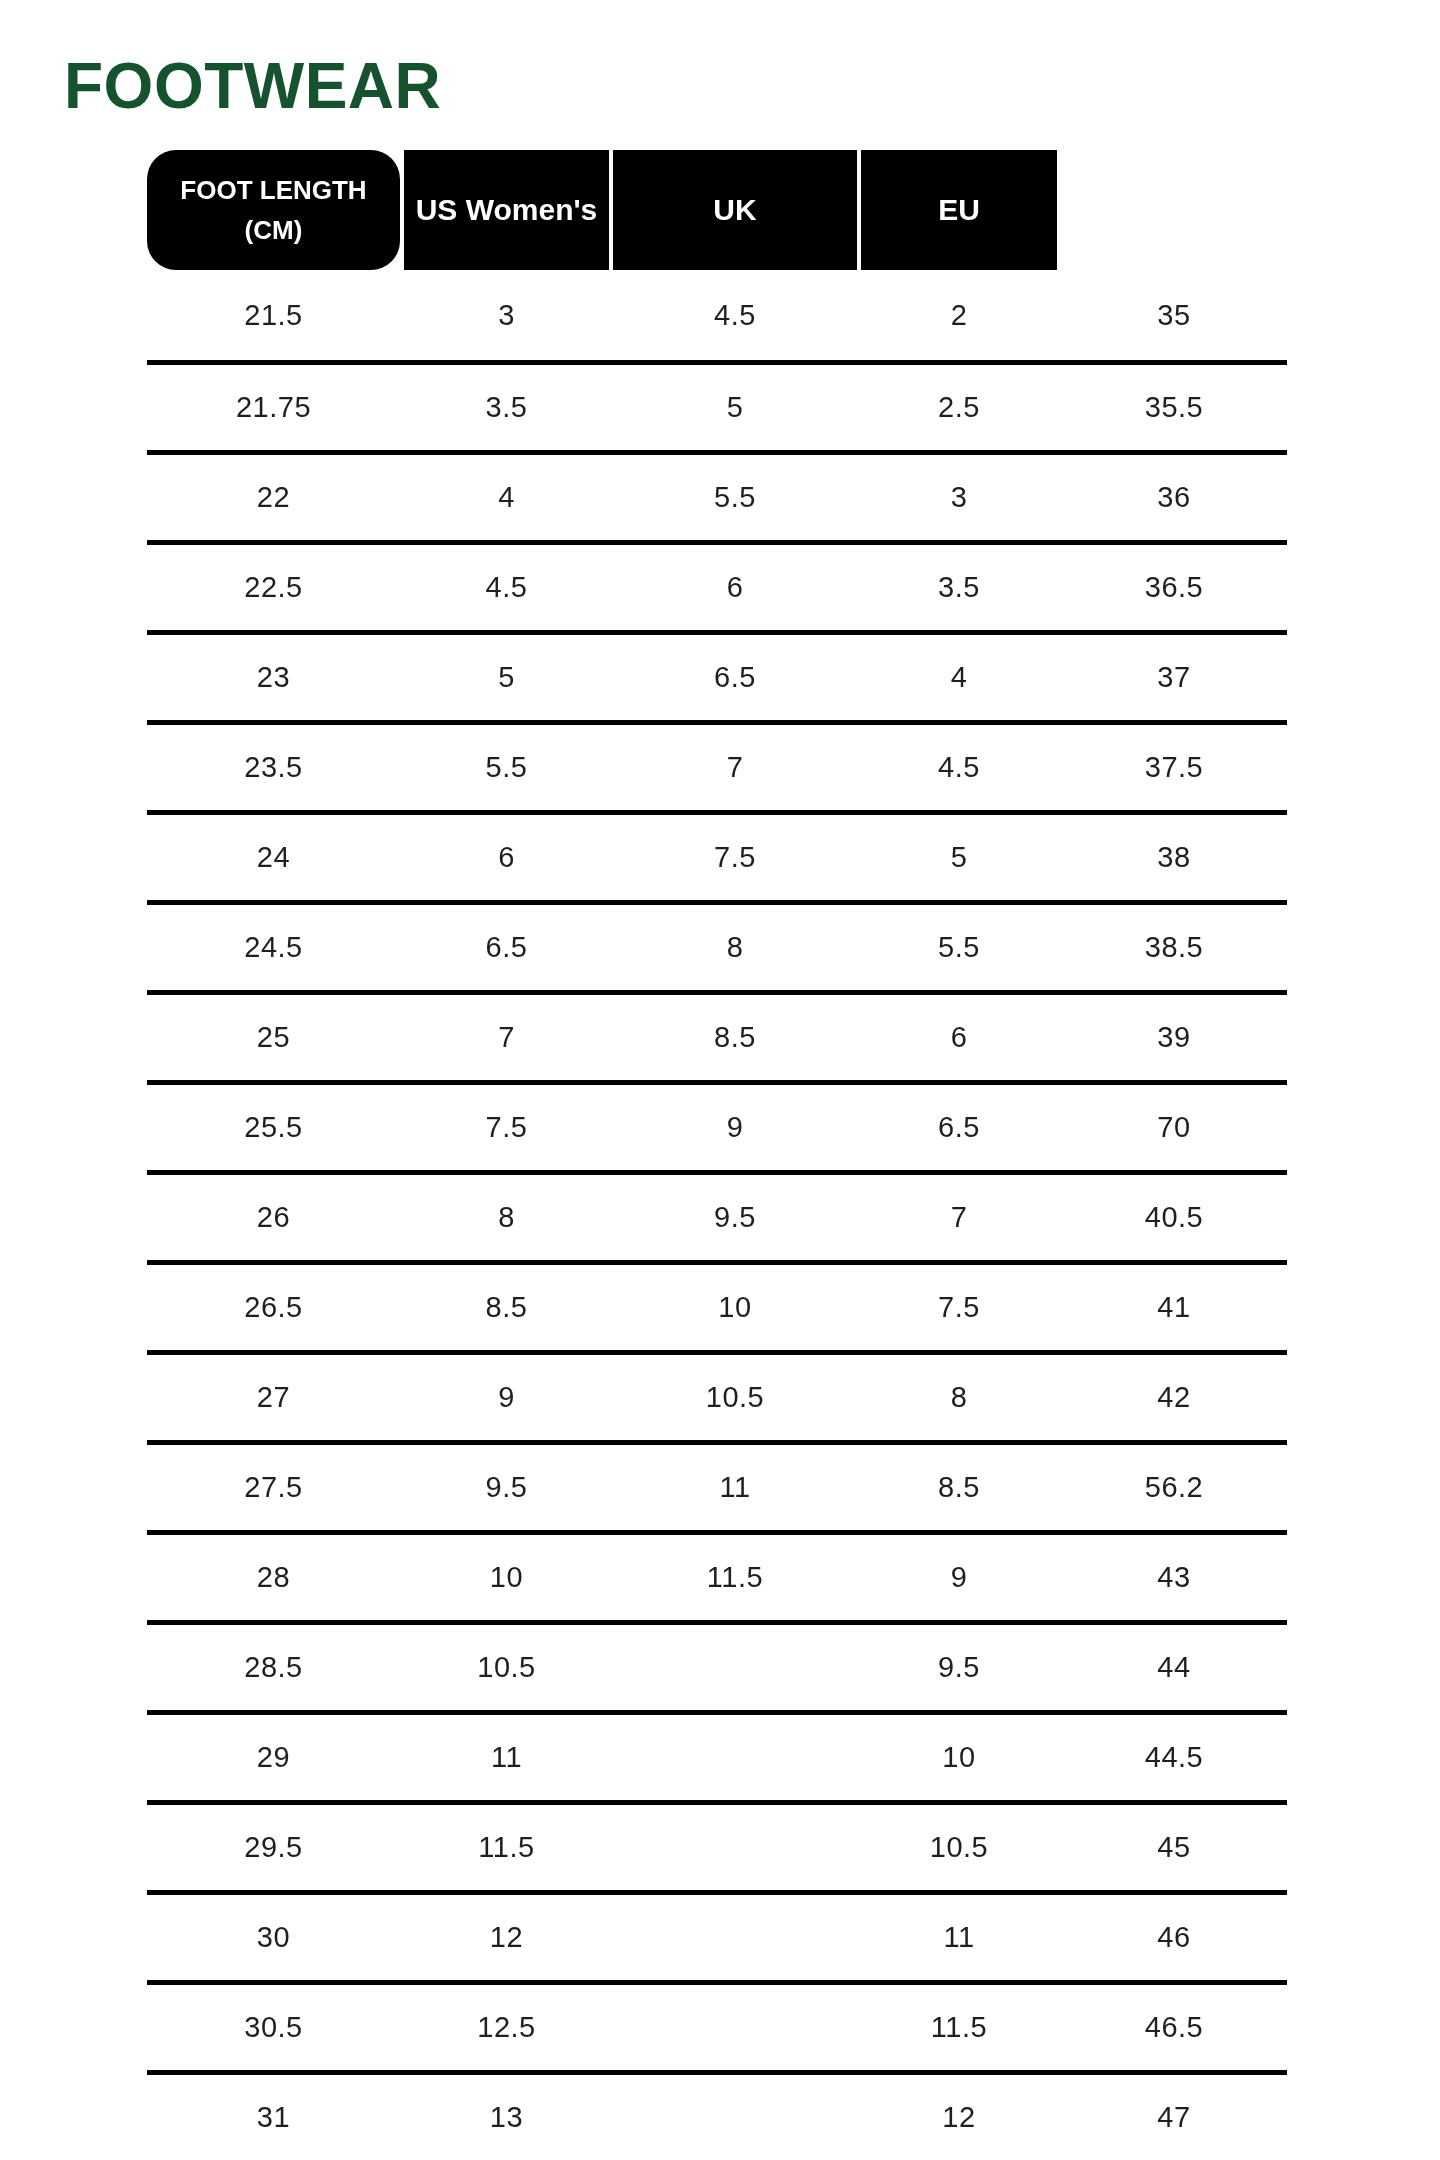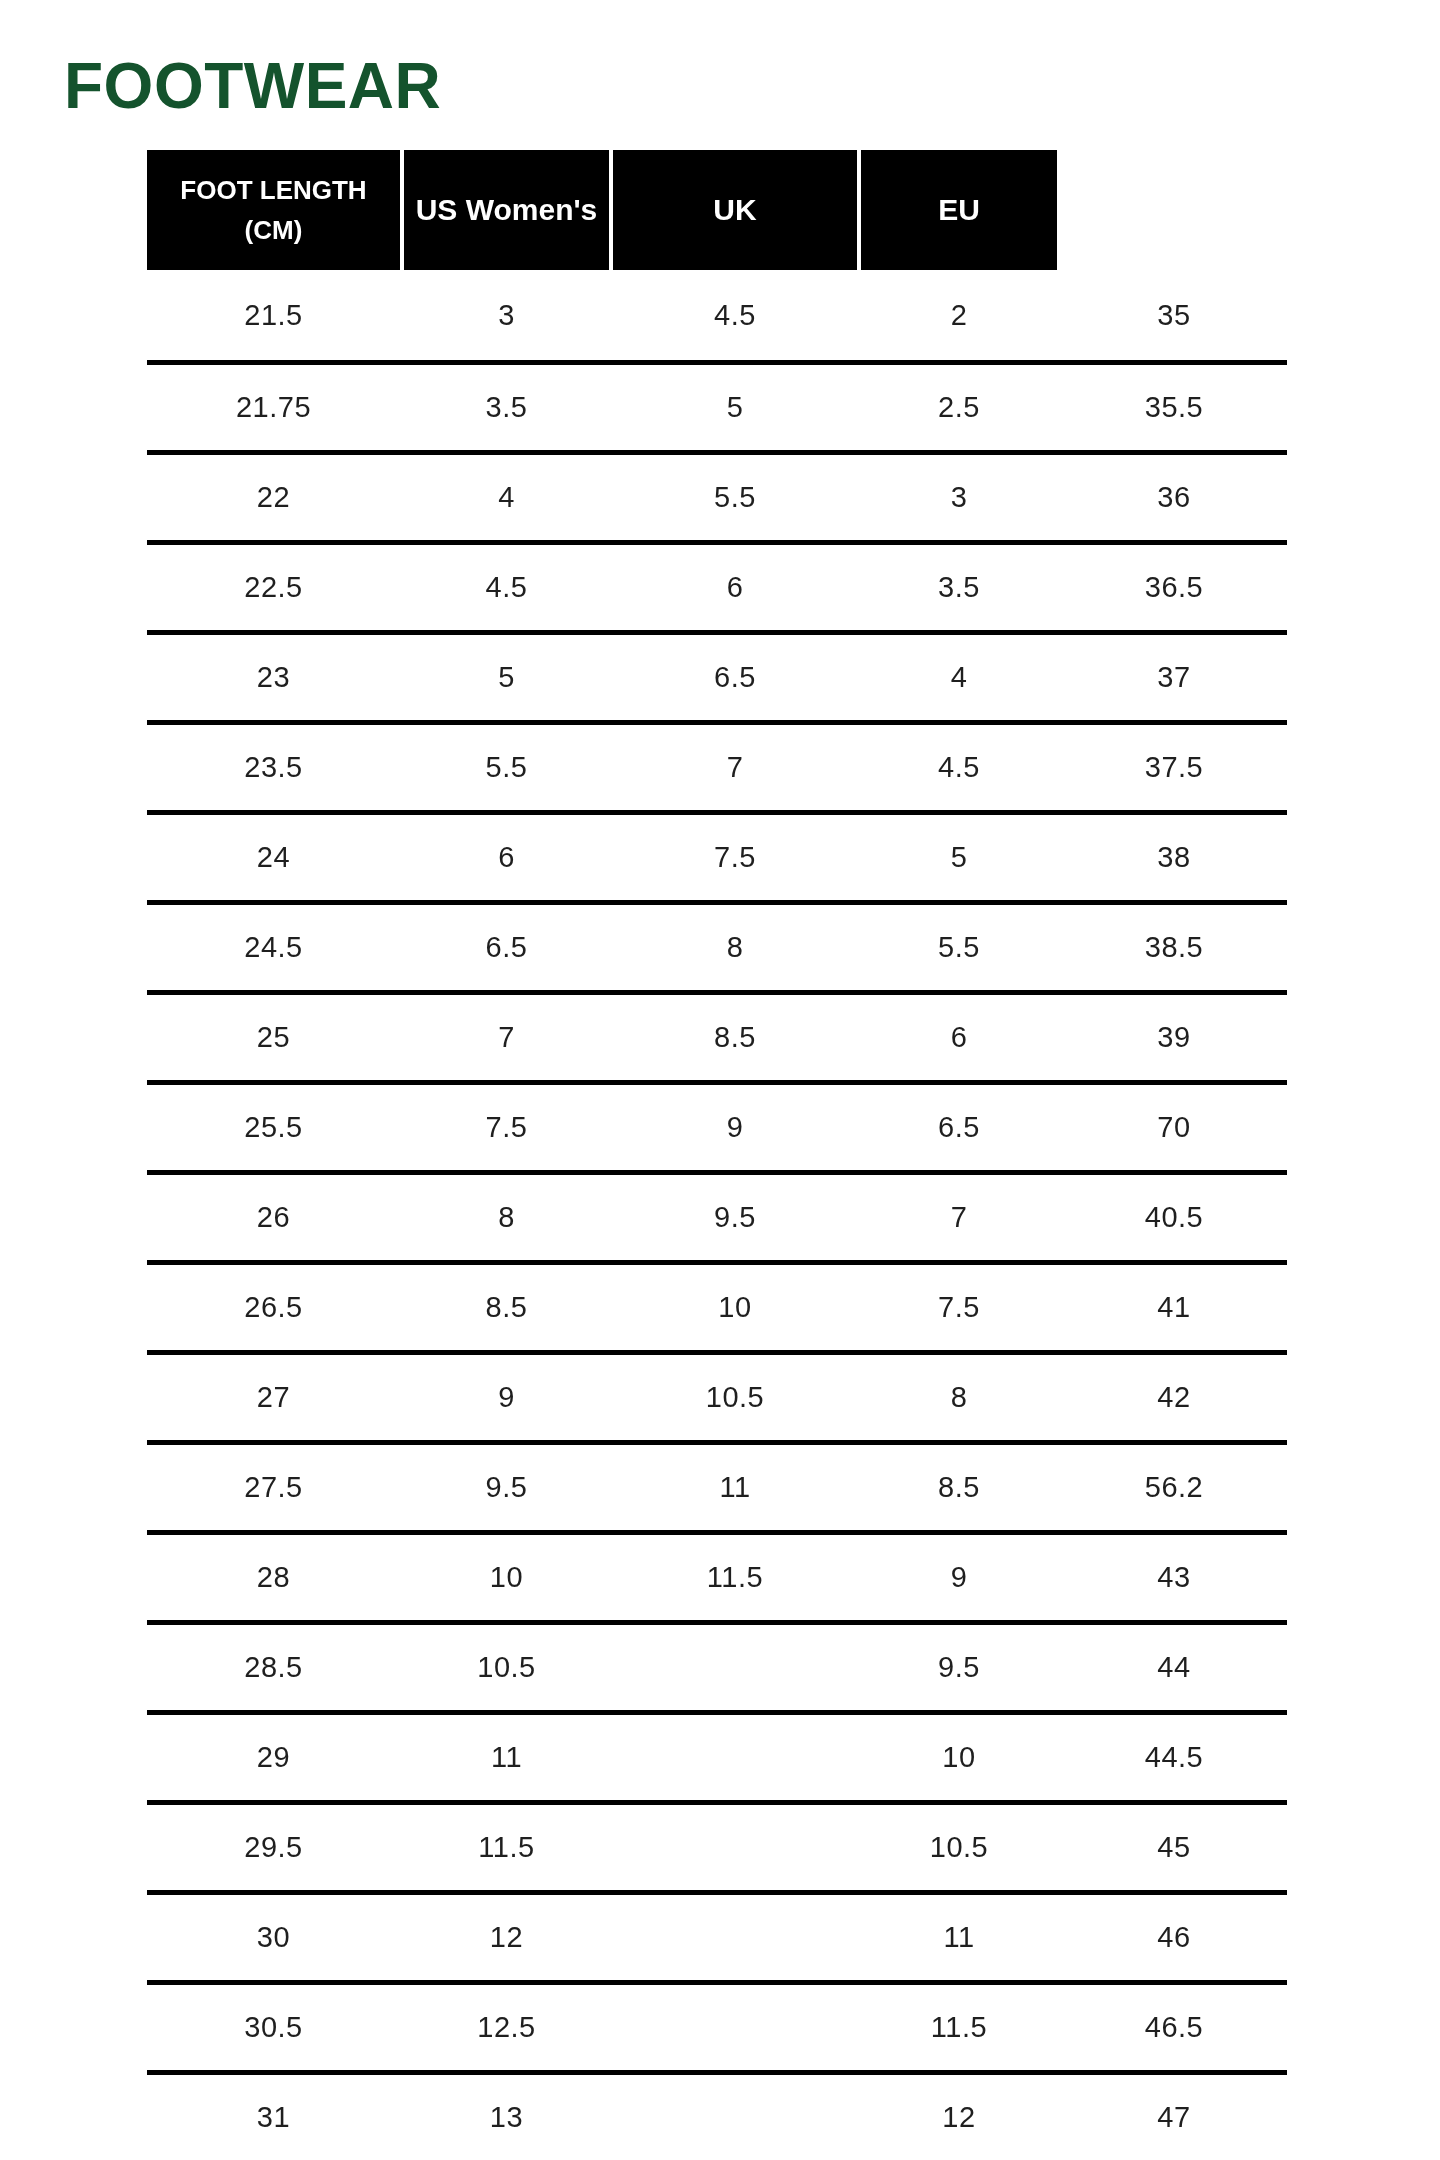--- a/index.html
+++ b/index.html
@@ -48,20 +48,21 @@
     display: flex;
     align-items: center;
     justify-content: center;
     text-align: center;
     line-height: 1.45;
   }
   .th.first {
     font-size: 26px;
     line-height: 1.55;
     padding: 8px 20px;
+    border-radius: 29px;
   }
   .tbody {
     display: block;
   }
   .tr {
     display: grid;
     grid-template-columns: 253px 205px 244px 196px 226px;
     column-gap: 4px;
     height: 90px;
     box-sizing: border-box;

